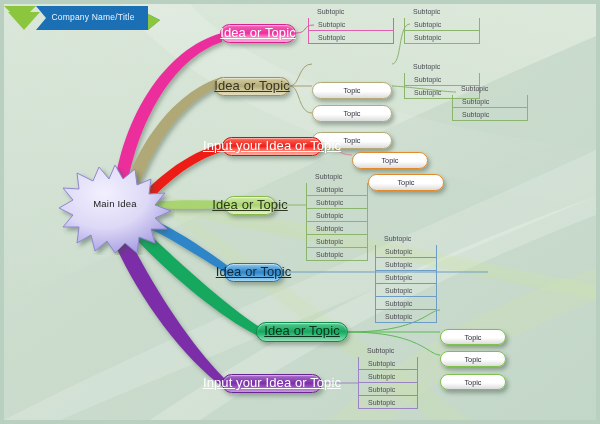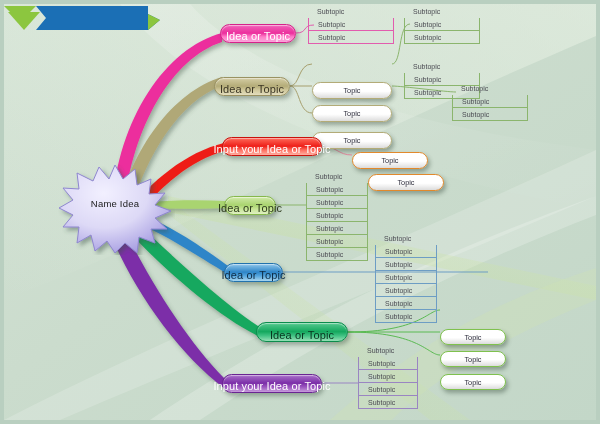--- a/index.html
+++ b/index.html
@@ -12,23 +12,23 @@
   #banner{position:absolute;left:0;top:4px;width:160px;height:30px;}
   #banner-text{position:absolute;left:38px;top:12px;width:110px;text-align:center;
     font-size:8.5px;color:#eaf4ff;letter-spacing:.2px;white-space:nowrap;}
 
   
   #main-idea-wrap{position:absolute;left:55px;top:163px;width:120px;height:92px;}
   #main-idea-label{position:absolute;left:55px;top:198px;width:120px;text-align:center;
     font-size:9.5px;color:#1a1a1a;letter-spacing:.2px;}
 
   
-  .node{position:absolute;display:flex;align-items:flex-end;justify-content:center;
-    box-sizing:border-box;border-radius:11px;font-size:11px;white-space:nowrap;
-    letter-spacing:.1px;}
+  .node{position:absolute;display:flex;align-items:flex-start;justify-content:center;
+    box-sizing:border-box;border-radius:11px;font-size:13px;white-space:nowrap;
+    letter-spacing:.1px;text-decoration:underline;}
   .node span{position:relative;z-index:2;}
 
   .n-pink{background:linear-gradient(180deg,#f163b8 0%,#ec2f9d 48%,#ff7ec8 70%,#f9a7db 100%);
     border:1px solid #d6228a;color:#ffffff;
     box-shadow:2px 3px 4px rgba(40,60,45,.35), inset 0 1px 1px rgba(255,255,255,.55);}
   .n-khaki{background:linear-gradient(180deg,#d4cda4 0%,#b4ac78 48%,#cfc79a 70%,#e3ddbe 100%);
     border:1px solid #9a9262;color:#3a3524;
     box-shadow:2px 3px 4px rgba(40,60,45,.35), inset 0 1px 1px rgba(255,255,255,.5);}
   .n-red{background:linear-gradient(180deg,#ff6a5a 0%,#ee1f19 48%,#ff6b5d 70%,#ffb0a3 100%);
     border:1px solid #c9120c;color:#ffffff;
@@ -155,35 +155,36 @@
       <path d="M322,383 L358,383" stroke="#9a85c2"></path>
     </g>
   </svg>
 
   <svg id="banner" viewBox="0 0 160 30">
     <polygon points="4,2 36,2 20,18" fill="#8cc63f"></polygon>
     <polygon points="8,8 40,8 24,26" fill="#8cc63f"></polygon>
     <polygon points="36,2 148,2 148,10 160,16 148,26 36,26 46,14" fill="#1b6fb5"></polygon>
     <polygon points="148,10 160,16 148,26" fill="#8cc63f"></polygon>
   </svg>
+  <div id="banner-text">Company Name/Title</div>
 
   <svg id="main-idea-wrap" viewBox="0 0 120 92">
     <defs>
       <radialGradient id="starGrad" cx="40%" cy="32%" r="72%">
         <stop offset="0%" stop-color="#f2f0ff"></stop>
         <stop offset="55%" stop-color="#ddd9f6"></stop>
         <stop offset="100%" stop-color="#a79ee2"></stop>
       </radialGradient>
       <filter id="ssh" x="-20%" y="-20%" width="150%" height="150%">
         <feDropShadow dx="3" dy="3" stdDeviation="2" flood-color="#3c5445" flood-opacity=".45"></feDropShadow>
       </filter>
     </defs>
     <polygon filter="url(#ssh)" points="60,2 68,16 80,6 82,22 96,16 94,31 110,30 100,42 116,48 100,55 112,66 96,66 100,80 84,74 82,90 70,80 60,90 52,78 40,88 36,72 22,80 24,64 8,64 18,52 4,45 18,37 8,25 24,26 22,10 38,18 44,4 54,16" fill="url(#starGrad)" stroke="#8e86cf" stroke-width="1"></polygon>
   </svg>
-  <div id="main-idea-label">Name Idea</div>
+  <div id="main-idea-label">Main Idea</div>
 
   <div class="node n-pink" style="left:220px;top:24px;width:76px;height:19px;">
     <span>Idea or Topic</span>
   </div>
   <div class="sub-stack" style="left:308px;top:5px;width:86px;">
     <div class="sub s-pink first" style="height:13px;">Subtopic</div>
     <div class="sub s-pink" style="height:13px;">Subtopic</div>
     <div class="sub s-pink" style="height:13px;">Subtopic</div>
   </div>
   <div class="sub-stack" style="left:404px;top:5px;width:76px;">

